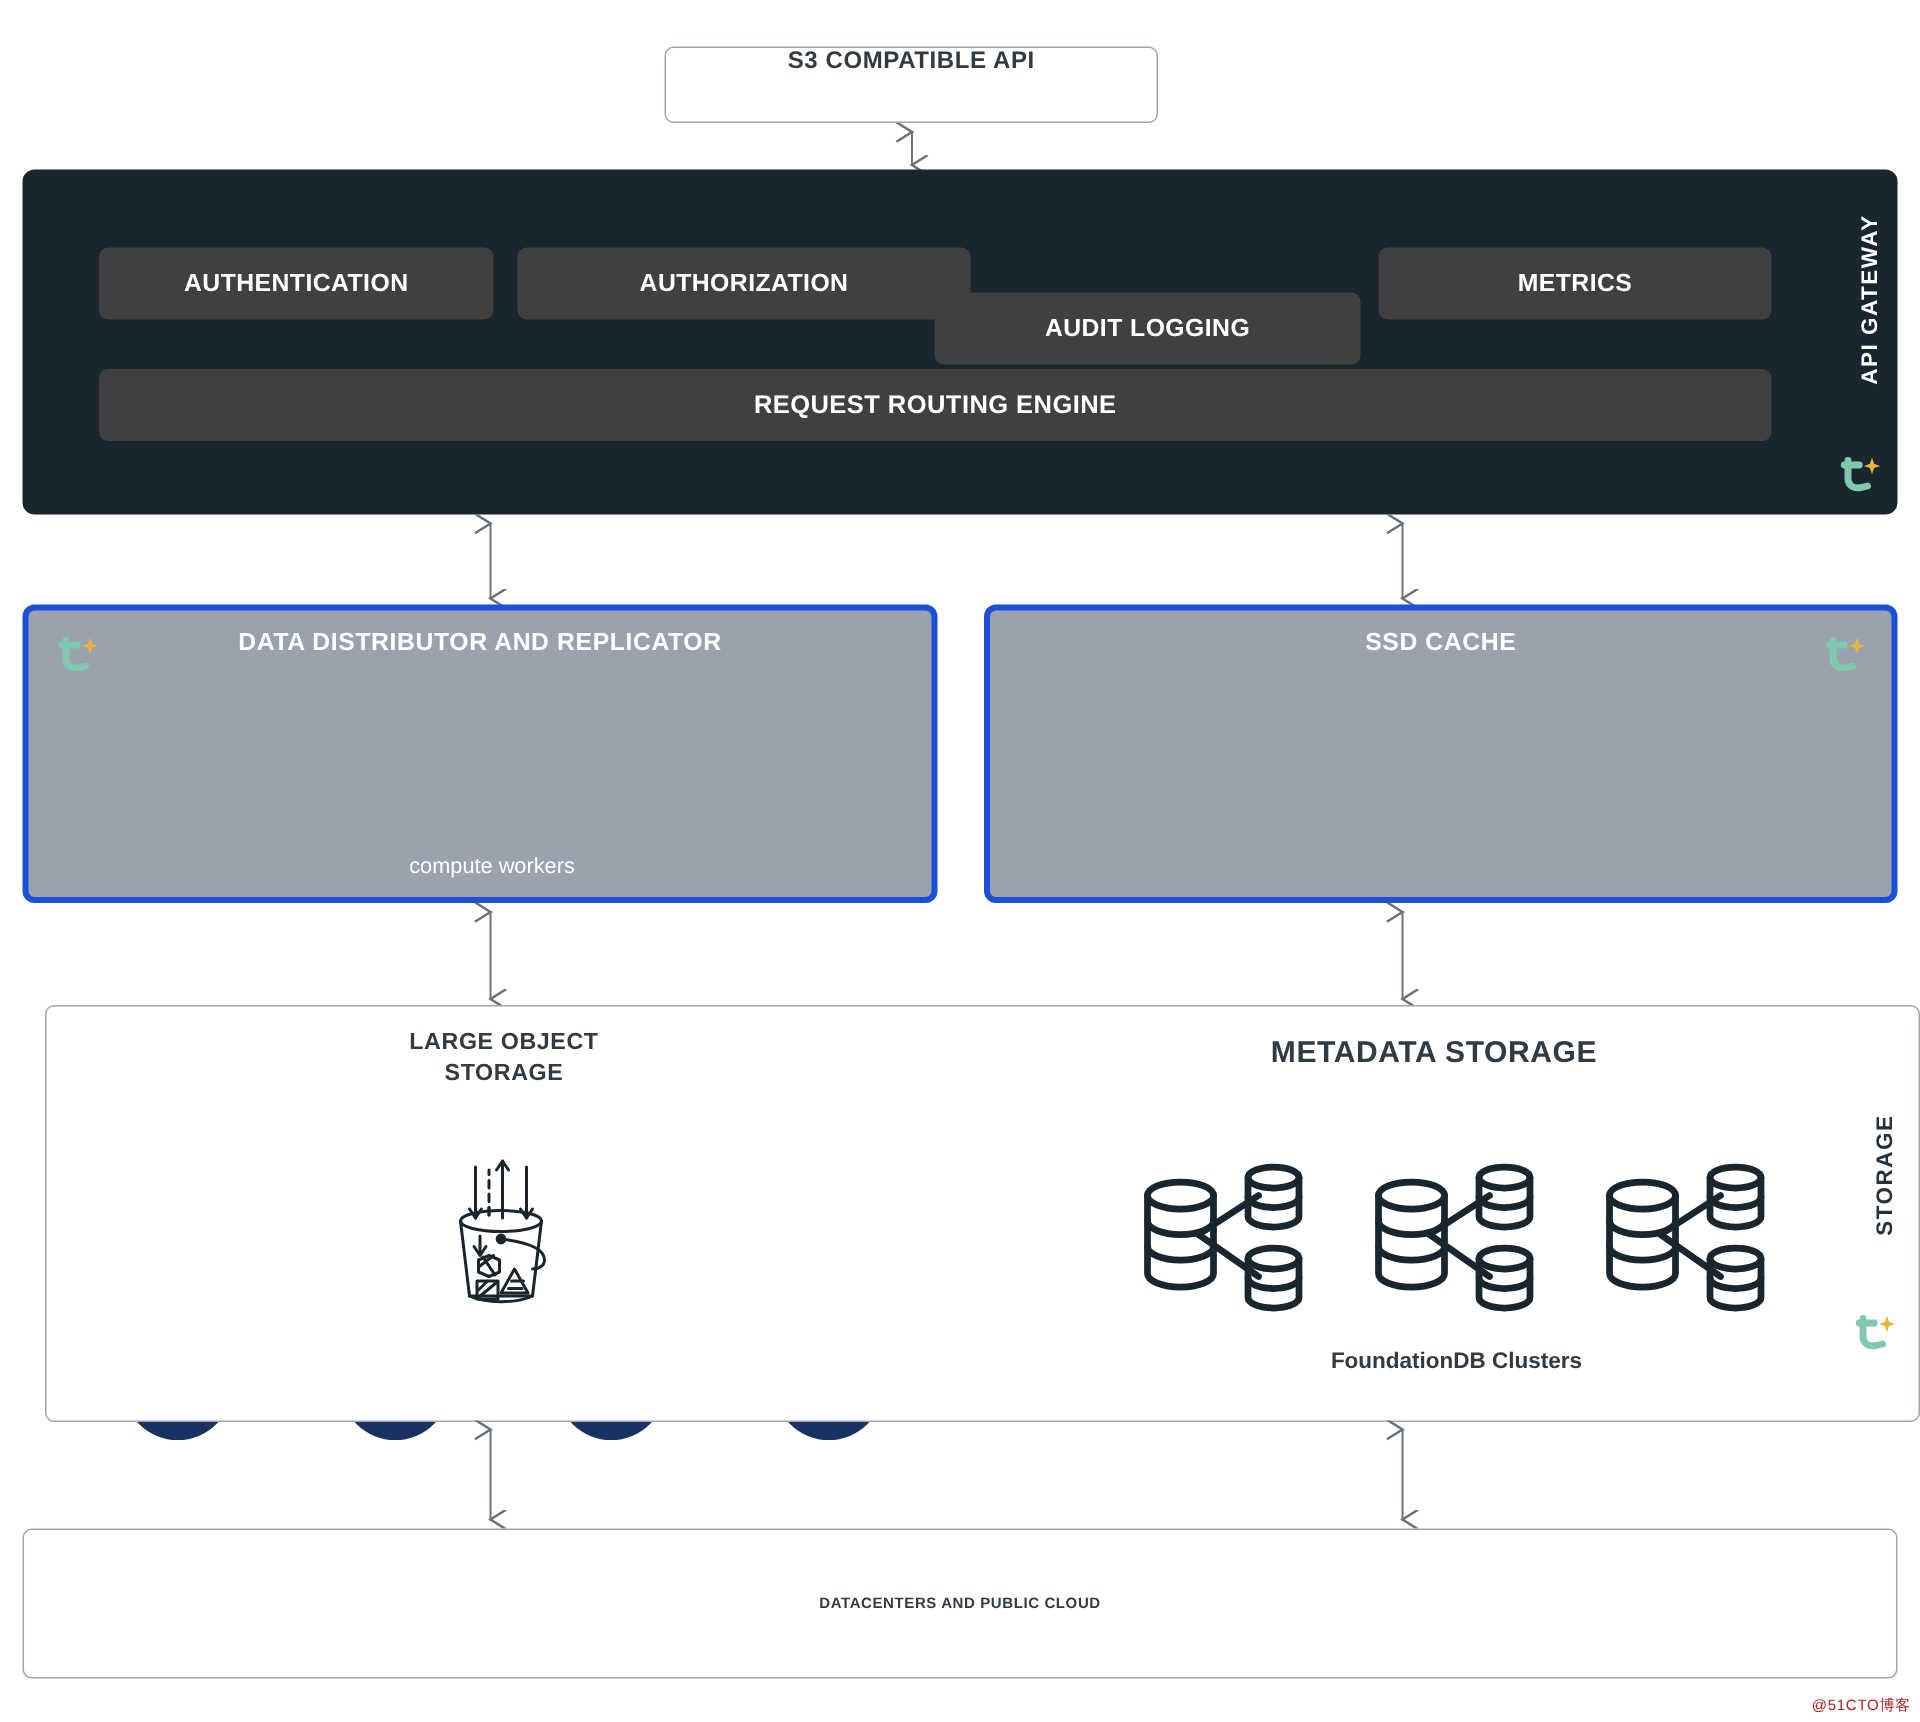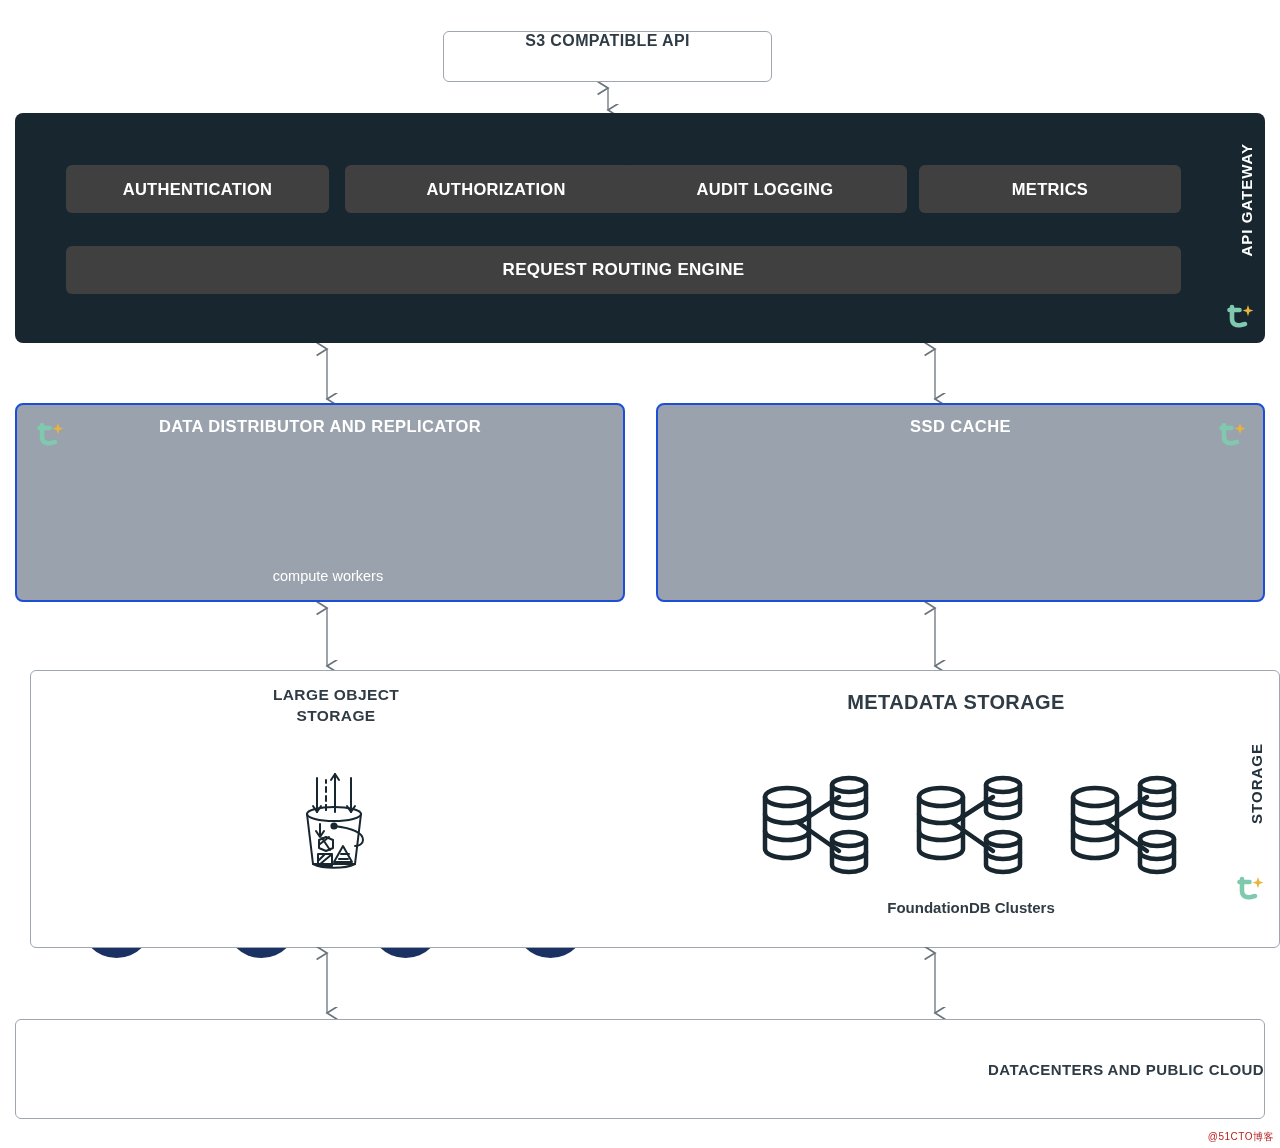--- a/index.html
+++ b/index.html
@@ -29,21 +29,21 @@
   }
   .dark-box {
     position: absolute;
     background: #17262f;
     border-radius: 8px;
     box-sizing: border-box;
   }
   .gray-box {
     position: absolute;
     background: #9aa2ad;
-    border: 2px solid #1d4ed8;
+    border: 4px solid #1d4ed8;
     border-radius: 8px;
     box-sizing: border-box;
   }
 
   
   .title-dark {
     color: #2f3b45;
     font-weight: bold;
     letter-spacing: .4px;
     text-align: center;
@@ -69,21 +69,21 @@
     justify-content: center;
     color: #ffffff;
     font-size: 16.5px;
     font-weight: 600;
     letter-spacing: .3px;
     box-sizing: border-box;
   }
   .pill-row1 { top: 52px; height: 48px; }
   #pill-auth      { left: 51px;  width: 263px; }
   #pill-authz     { left: 330px; width: 302px; }
-  #pill-audit     { left: 608px; width: 284px; }
+  #pill-audit     { left: 608px; width: 284px; margin-top: 30px; }
   #pill-metrics   { left: 904px; width: 262px; }
   #pill-routing   { left: 51px;  top: 133px; width: 1115px; height: 48px; font-size: 17px; }
 
   .side-label {
     position: absolute;
     writing-mode: vertical-rl;
     transform: rotate(180deg);
     font-weight: bold;
     letter-spacing: 1px;
     white-space: nowrap;
@@ -153,22 +153,22 @@
   }
   #bucket-icon { position: absolute; left: 262px; top: 95px; width: 84px; height: 105px; }
   .cluster { position: absolute; top: 100px; width: 112px; height: 105px; }
   #cluster-0 { left: 730px; }
   #cluster-1 { left: 884px; }
   #cluster-2 { left: 1038px; }
 
   
   #datacenters {
     left: 15px; top: 1019px; width: 1250px; height: 100px;
-    display: flex; align-items: center; justify-content: flex-end;
-    font-size: 15px;
+    display: flex; align-items: center; justify-content: center;
+    font-size: 10px;
   }
 
   
   .connector { position: absolute; }
 
   
   #watermark {
     position: absolute;
     right: 6px; bottom: 4px;
     color: #b91c1c;

